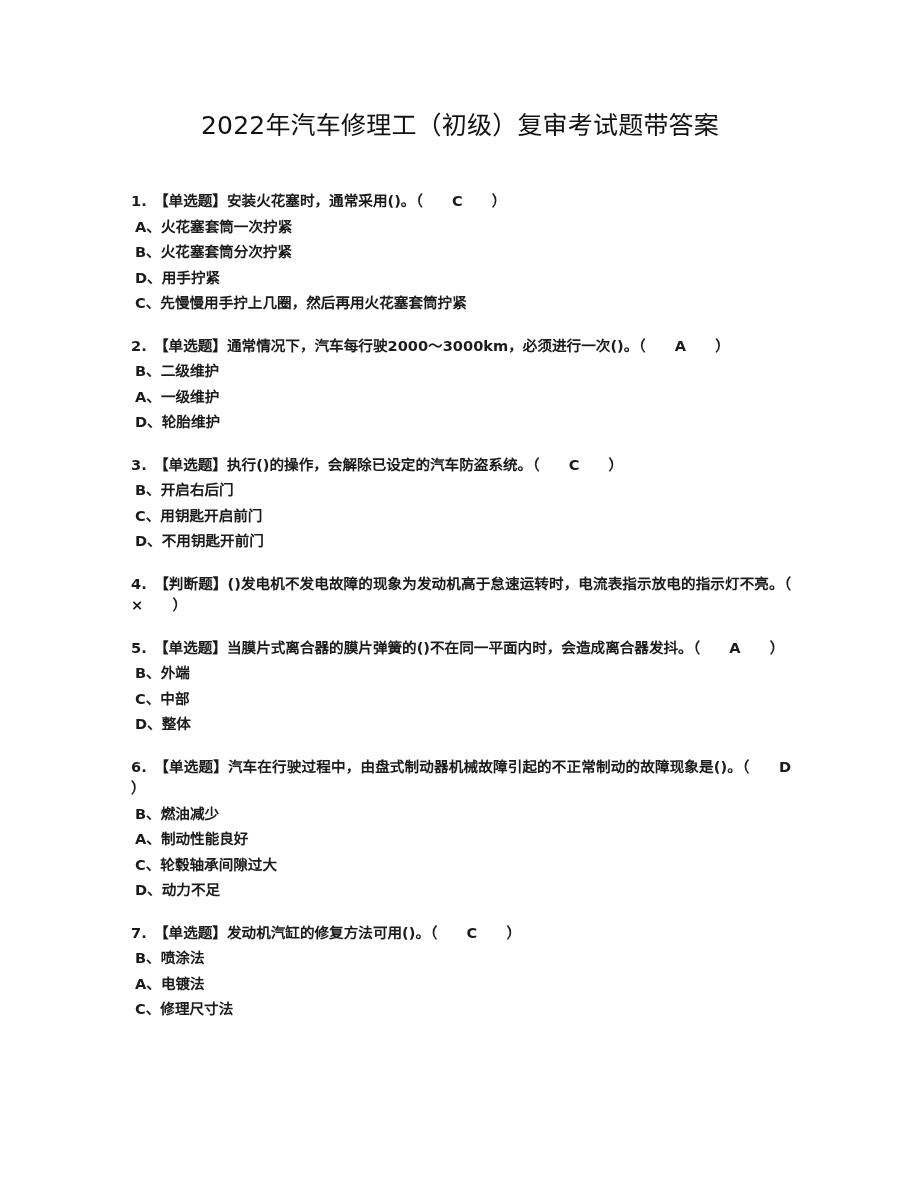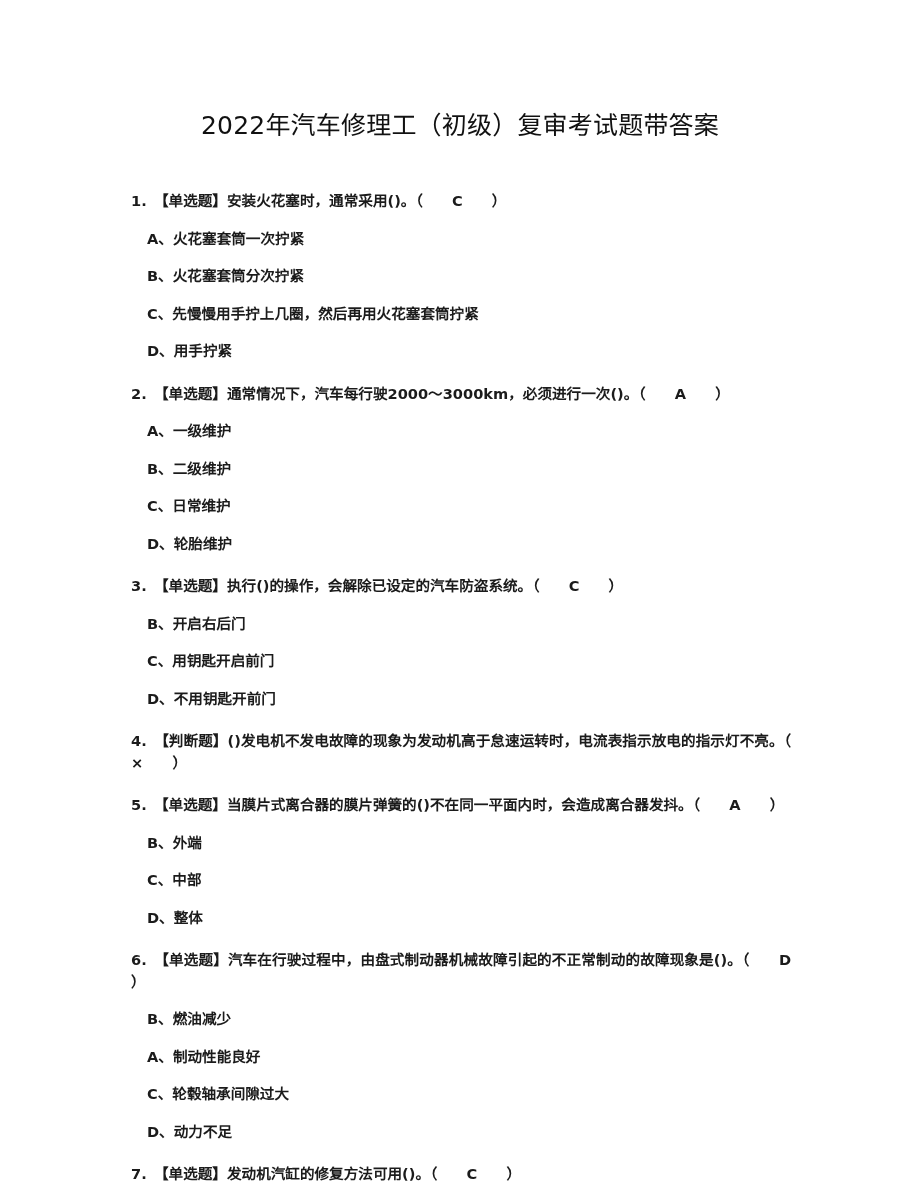--- a/index.html
+++ b/index.html
@@ -63,46 +63,45 @@
     text-align: justify;
     text-justify: inter-character;
     margin: 0 0 0 0;
     word-break: break-all;
   }
 
   .option-line {
     font-size: 14.6px;
     line-height: 21.5px;
     color: #1b1b1b;
-    margin: 16px;
+    margin: 4px;
     white-space: nowrap;
   }
 </style>
 </head>
 <body>
 
 <div class="page">
 
   <div class="doc-title">2022年汽车修理工（初级）复审考试题带答案</div>
 
   <div class="content">
 
     <div class="question-block">
       <p class="question-stem">1.　【单选题】安装火花塞时，通常采用()。（　　C　　）</p>
       <p class="option-line">A、火花塞套筒一次拧紧</p>
       <p class="option-line">B、火花塞套筒分次拧紧</p>
+      <p class="option-line">D、用手拧紧</p>
       <p class="option-line">C、先慢慢用手拧上几圈，然后再用火花塞套筒拧紧</p>
-      <p class="option-line">D、用手拧紧</p>
     </div>
 
     <div class="question-block">
       <p class="question-stem">2.　【单选题】通常情况下，汽车每行驶2000～3000km，必须进行一次()。（　　A　　）</p>
+      <p class="option-line">B、二级维护</p>
       <p class="option-line">A、一级维护</p>
-      <p class="option-line">B、二级维护</p>
-      <p class="option-line">C、日常维护</p>
       <p class="option-line">D、轮胎维护</p>
     </div>
 
     <div class="question-block">
       <p class="question-stem">3.　【单选题】执行()的操作，会解除已设定的汽车防盗系统。（　　C　　）</p>
       <p class="option-line">B、开启右后门</p>
       <p class="option-line">C、用钥匙开启前门</p>
       <p class="option-line">D、不用钥匙开前门</p>
     </div>
 

